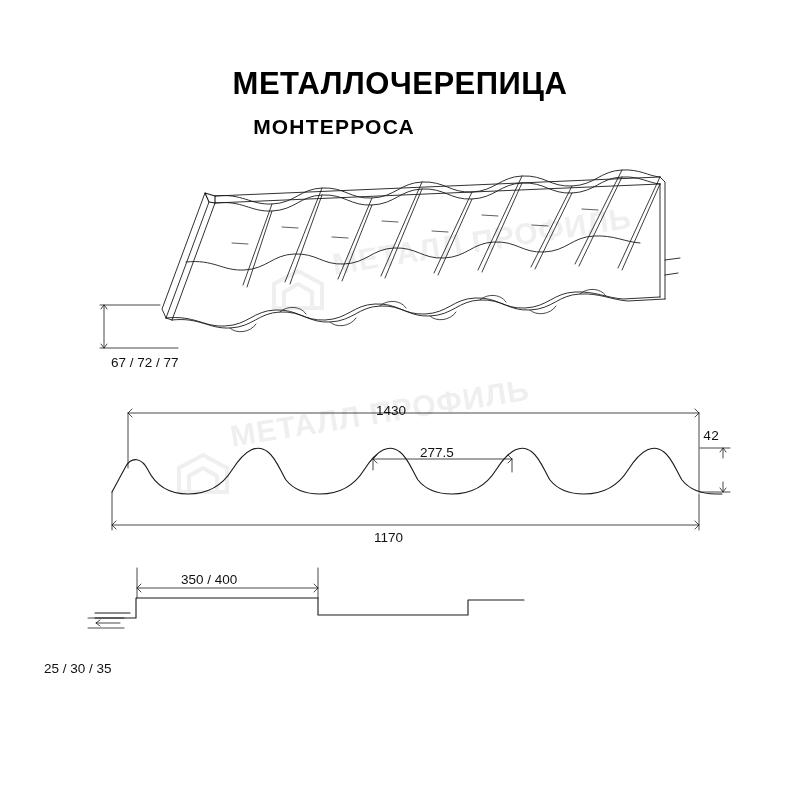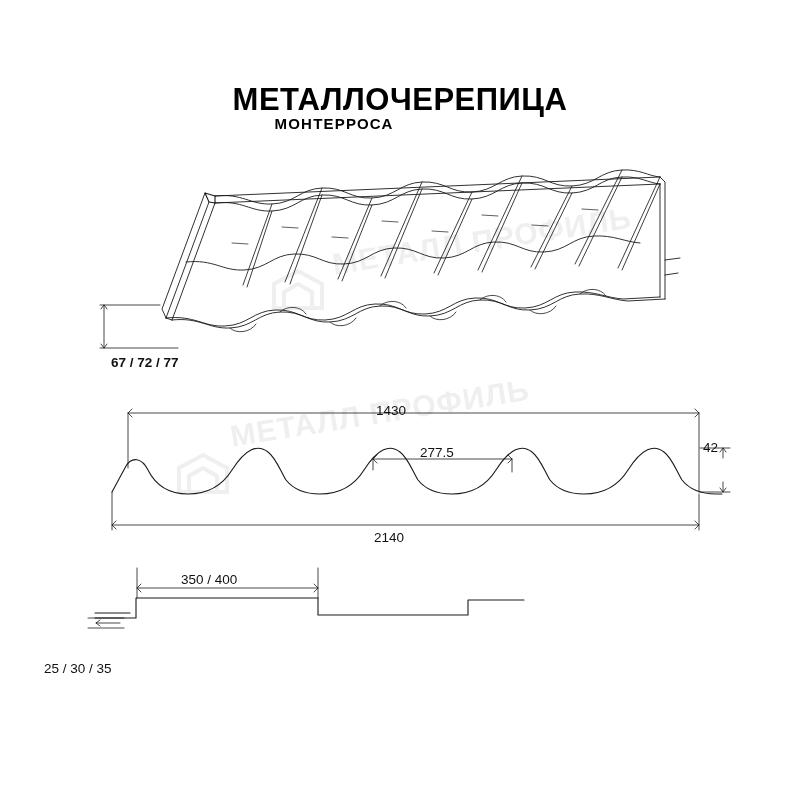--- a/index.html
+++ b/index.html
@@ -18,35 +18,35 @@
   #sheet {
     position: absolute;
     left: 0;
     top: 0;
     width: 800px;
     height: 800px;
   }
   .title-main {
     position: absolute;
     left: 0;
-    top: 82px;
+    top: 66px;
     width: 800px;
     text-align: center;
     font-size: 31px;
     font-weight: bold;
     letter-spacing: 0.5px;
     color: #000;
   }
   .title-sub {
     position: absolute;
     left: 0;
     top: 115px;
     width: 668px;
     text-align: center;
-    font-size: 15px;
+    font-size: 21px;
     font-weight: bold;
     letter-spacing: 1.2px;
     color: #000;
   }
   .dim-label {
     position: absolute;
     font-size: 13.5px;
     color: #111;
     white-space: nowrap;
   }
@@ -255,19 +255,19 @@
     <g stroke-width="0.8">
       <path d="M88 628 L124 628"></path>
       <path d="M88 618 L124 618"></path>
       <path d="M96 623 L120 623"></path>
       <path d="M100 620 L96 623 L100 626"></path>
     </g>
 
   </g>
 </svg>
 
-<div class="dim-label" style="left:111px; top:355px;font-weight:bold;">67 / 72 / 77</div>
+<div class="dim-label" style="left:111px; top:355px;">67 / 72 / 77</div>
 <div class="dim-label" style="left:376px; top:403px;">1430</div>
 <div class="dim-label" style="left:420px; top:445px;">277.5</div>
-<div class="dim-label" style="left:374px; top:530px;">2140</div>
-<div class="dim-label" style="left:703px; top:440px;">42</div>
+<div class="dim-label" style="left:374px; top:530px;">1170</div>
+<div class="dim-label" style="left:703px; top:429px;font-family:Liberation Mono, monospace;">42</div>
 <div class="dim-label" style="left:181px; top:563px;margin-top:9px;">350 / 400</div>
 <div class="dim-label" style="left:44px; top:661px;">25 / 30 / 35</div>
 
 </body></html>

